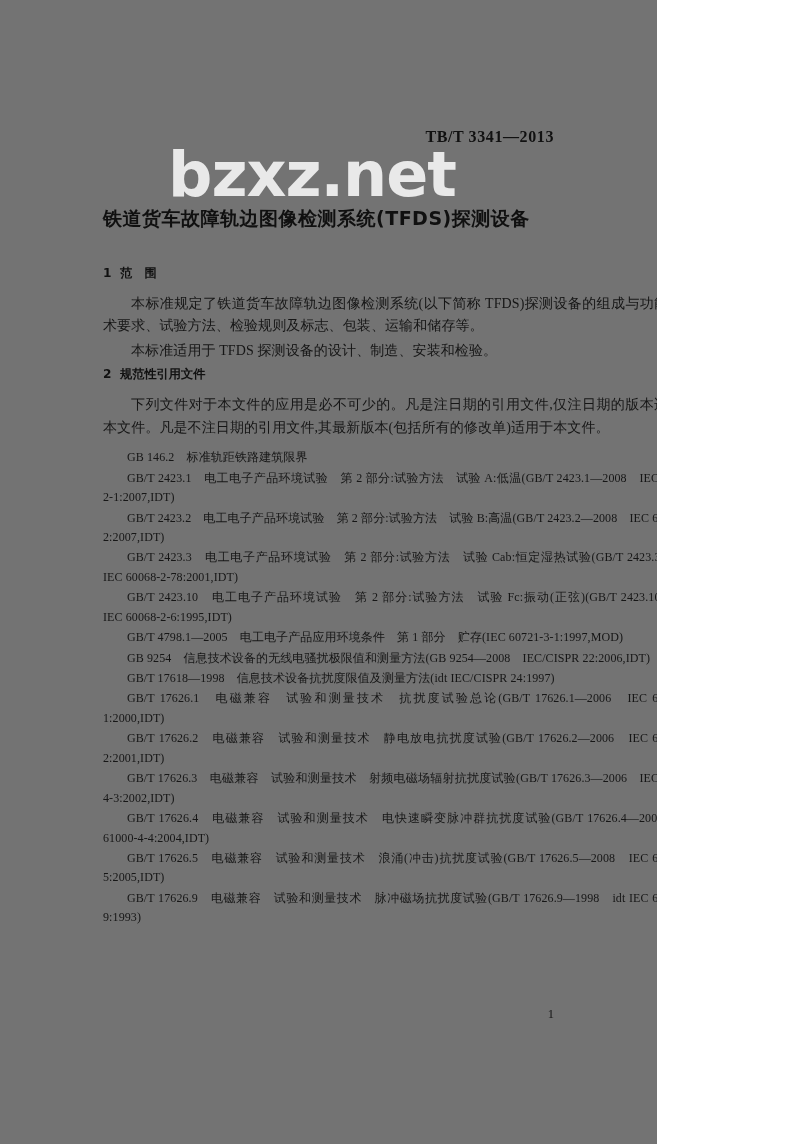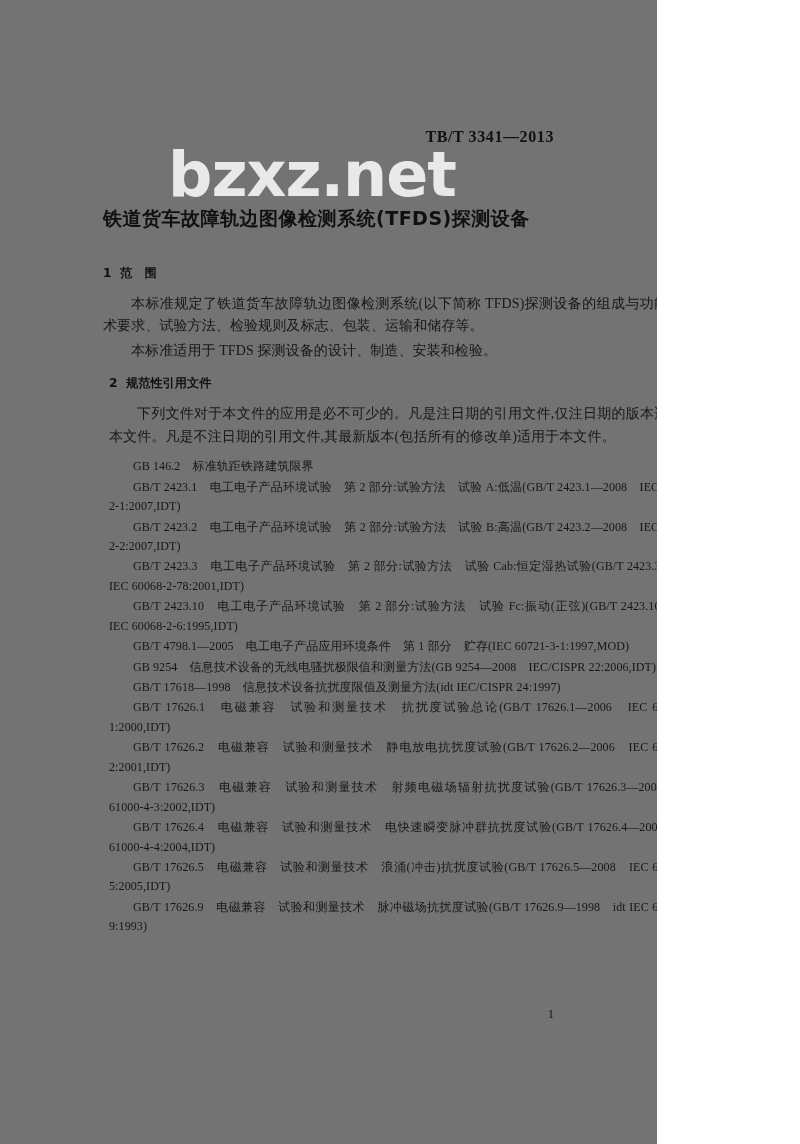--- a/index.html
+++ b/index.html
@@ -96,22 +96,22 @@
     font-size: 12px;
     line-height: 1.62;
     text-align: justify;
     text-justify: inter-ideograph;
     text-indent: 2em;
     margin: 0 0 1px 0;
     color: #161616;
     letter-spacing: 0.1px;
   }
 
-  .section-block { margin-bottom: 12px; }
-  .section-block.last { margin-bottom: 0; margin-left: 6px; }
+  .section-block { margin-bottom: 3px; }
+  .section-block.last { margin-bottom: 0; }
 
   
   .page-number {
     position: absolute;
     right: 103px;
     bottom: 122px;
     font-size: 12.5px;
     font-family: "Liberation Serif", "DejaVu Serif", serif;
     color: #151515;
     z-index: 2;

